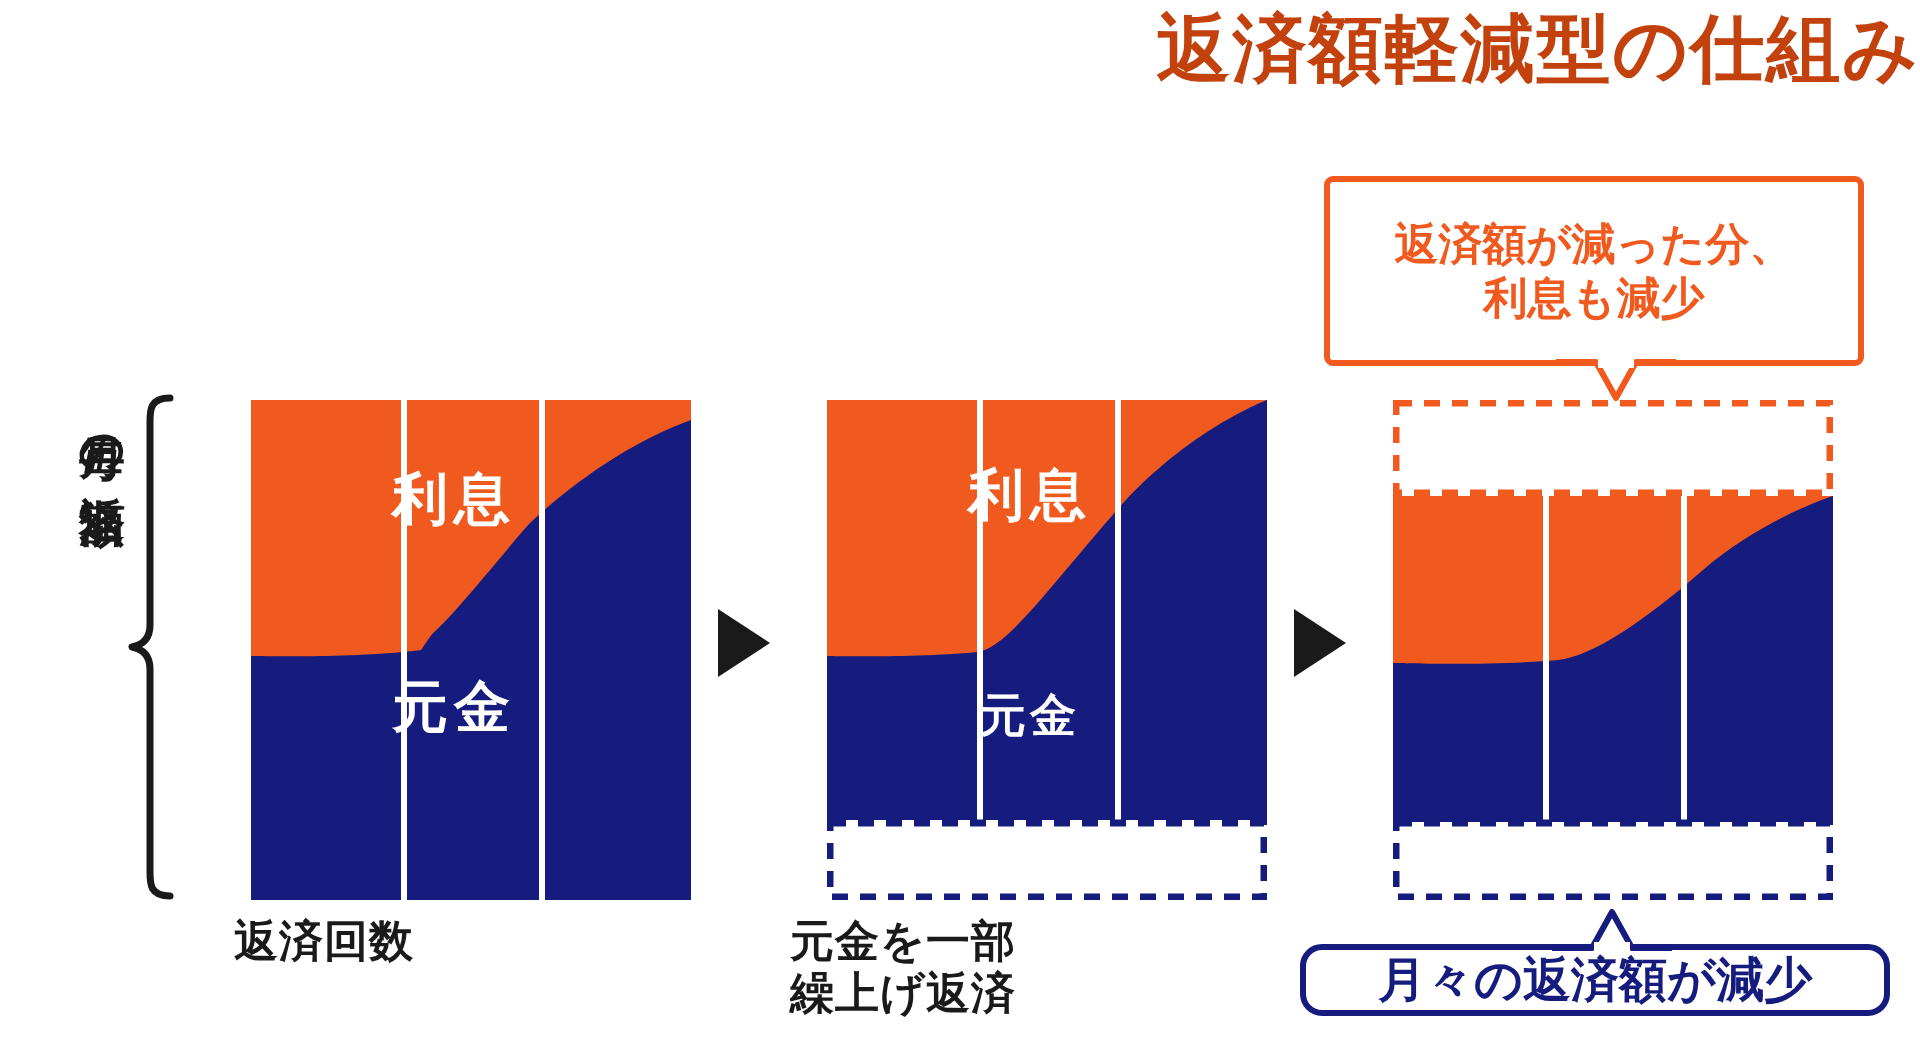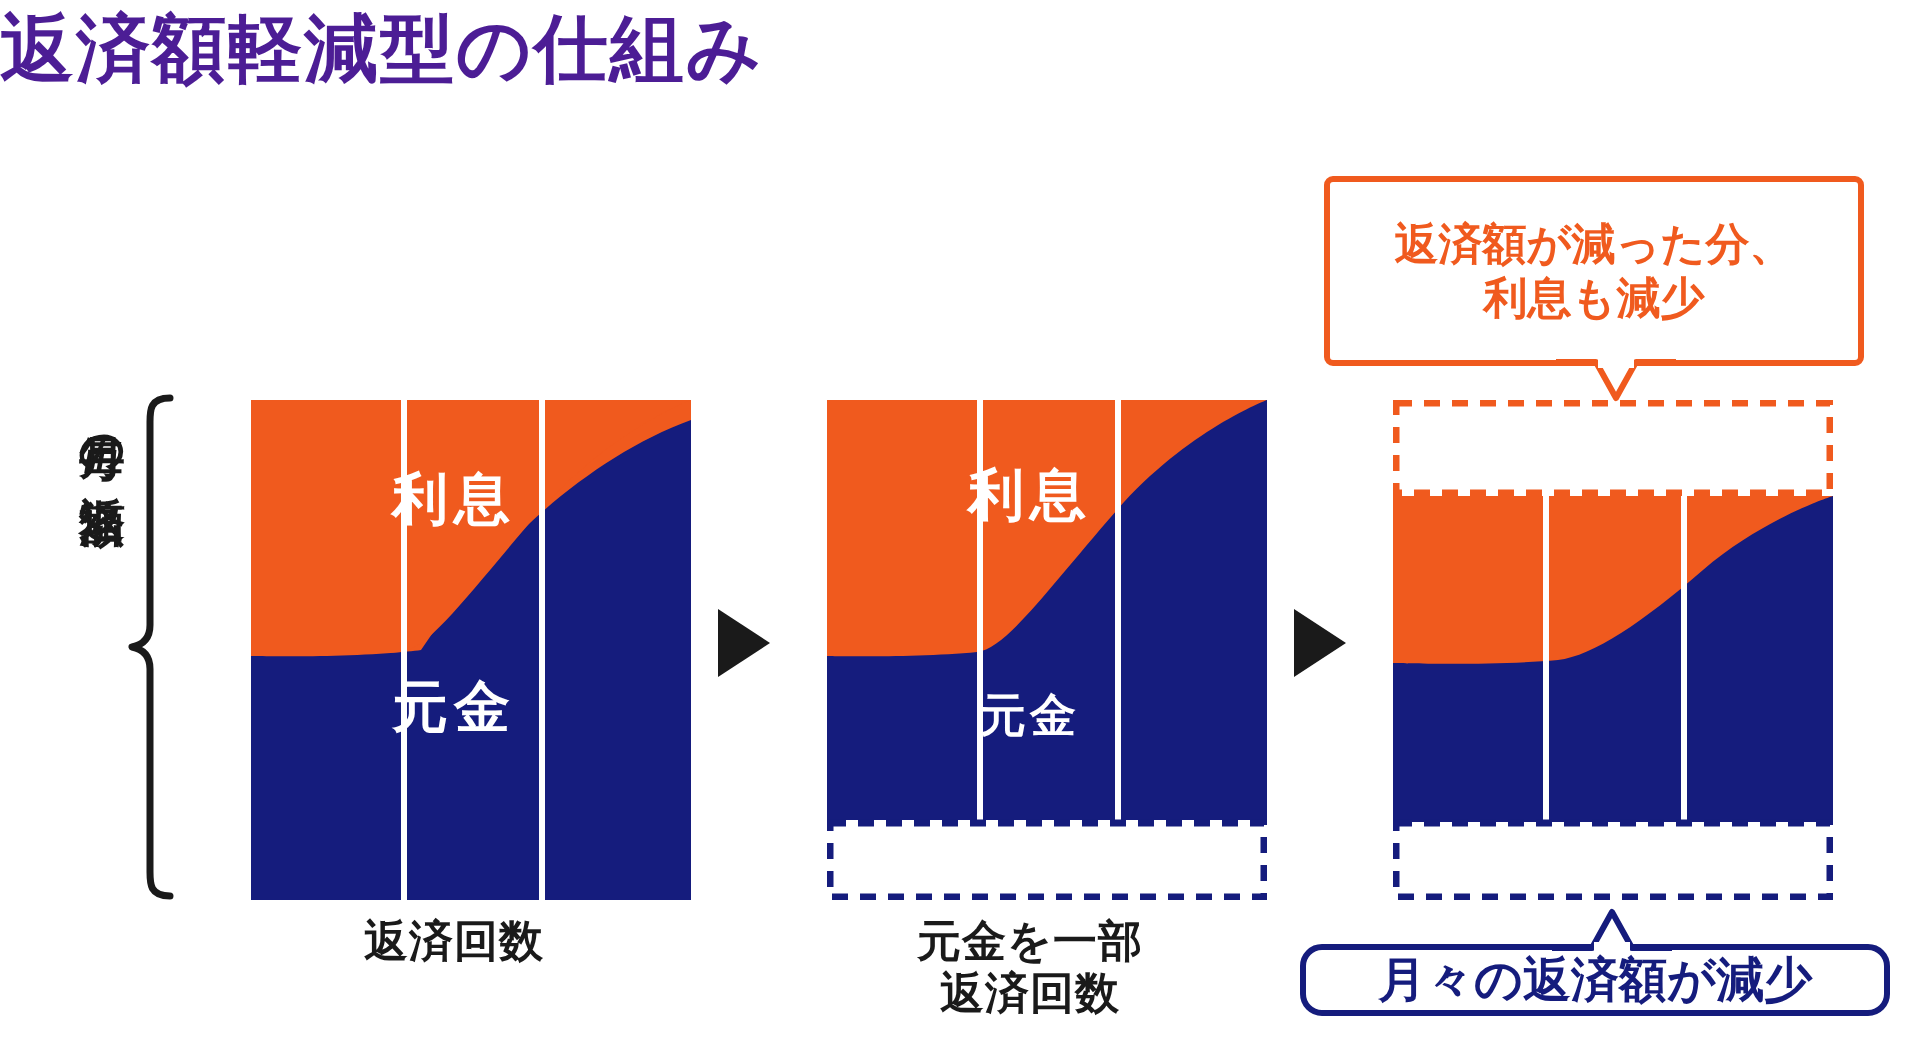--- a/index.html
+++ b/index.html
@@ -8,22 +8,22 @@
     background:#ffffff;
     font-family:"Liberation Sans","DejaVu Sans",sans-serif;
     overflow:hidden;
     position:relative;
   }
   #stage{position:absolute;left:0;top:0;width:1920px;height:1057px;}
 
   
   .title{
     position:absolute;left:0;top:8px;width:1920px;
-    text-align:left;
-    font-size:74px;font-weight:bold;color:#4c1d95;
+    text-align:right;
+    font-size:74px;font-weight:bold;color:#c2410c;
     letter-spacing:2px;line-height:1.1;
     white-space:nowrap;
   }
 
   
   .axis-label{
     position:absolute;
     left:52px;top:400px;
     width:74px;
     font-size:46px;font-weight:bold;color:#1a1a1a;
@@ -35,21 +35,20 @@
   }
   .brace{position:absolute;left:128px;top:392px;width:46px;height:510px;}
 
   
   .chart{position:absolute;padding-left:17px;}
   .chart svg{display:block;}
 
   
   .caption{
     position:absolute;
-    text-align:center;
     font-size:44px;font-weight:bold;color:#1a1a1a;
     line-height:1.18;
     letter-spacing:1px;
     white-space:pre-line;
   }
 
   
   .arrow{position:absolute;}
 
   
@@ -143,21 +142,21 @@
         <rect x="288" y="0" width="6" height="420" fill="#ffffff"></rect>
       </g>
 
       <rect x="3" y="423" width="434" height="74" fill="none" stroke="#151C7D" stroke-width="7" stroke-dasharray="16 12"></rect>
     </svg>
     <div style="position:absolute;left:0;top:58px;width:440px;text-align:center;font-size:56px;font-weight:bold;color:#ffffff;letter-spacing:6px;">利息</div>
     <div style="position:absolute;left:0;top:285px;width:440px;text-align:center;font-size:46px;font-weight:bold;color:#ffffff;letter-spacing:4px;">元金</div>
   </div>
 
   <div class="caption" style="left:790px;top:915px;width:480px;">元金を一部
-返済回数</div>
+繰上げ返済</div>
 
   <div class="arrow" style="left:1288px;top:605px;">
     <svg width="64" height="76" viewBox="0 0 64 76">
       <path d="M6 4 L58 38 L6 72 Z" fill="#1a1a1a"></path>
     </svg>
   </div>
 
   <div class="chart" style="left:1376px;top:400px;">
     <svg width="440" height="500" viewBox="0 0 440 500">
 

